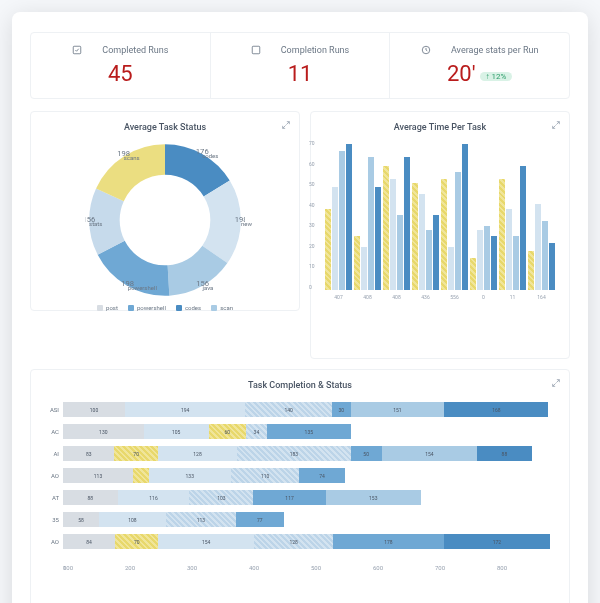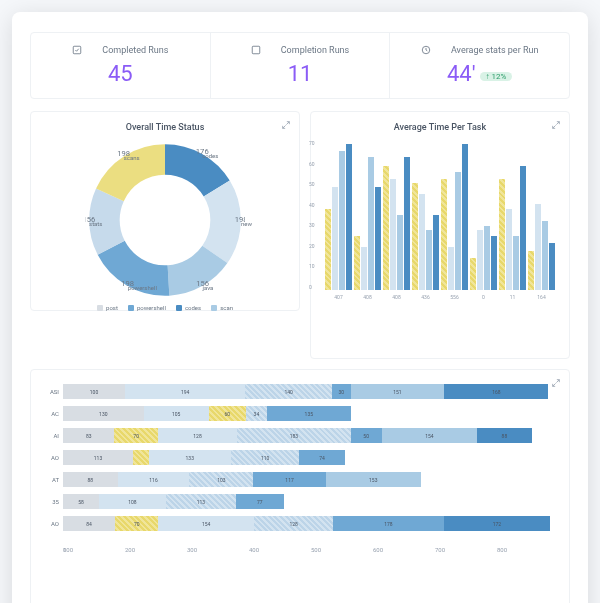--- a/index.html
+++ b/index.html
@@ -6,21 +6,21 @@
 body{background:#f5f7fa;padding:12px;width:600px}
 .page{background:#fff;border-radius:8px;box-shadow:0 4px 24px rgba(0,0,0,0.12);padding:20px 18px;width:576px}
 .hdr{display:flex;align-items:center;gap:6px;margin-bottom:14px}
 .hdr-icon{width:14px;height:14px;color:#6b7785}
 .hdr-title{font-size:10px;font-weight:600;letter-spacing:0.8px;color:#3a4553}
 .kpis{display:flex;border:1px solid #eef1f4;border-radius:4px;margin-bottom:12px}
 .kpi{flex:1;padding:12px 8px;text-align:center;border-right:1px solid #eef1f4}
 .kpi:last-child{border-right:none}
 .kpi-lbl{font-size:9px;color:#6b7785;display:flex;align-items:center;justify-content:center;gap:20px;margin-bottom:6px}
 .kpi-lbl svg{width:10px;height:10px}
-.kpi-val{font-size:22px;font-weight:400;color:#8b5cf6}
+.kpi-val{font-size:22px;font-weight:400;color:#b91c1c}
 .kpi-badge{display:inline-block;background:#d9f2e6;color:#2e9e6b;font-size:8px;padding:0 6px;border-radius:10px;vertical-align:middle}
 .row{display:flex;gap:10px;margin-bottom:10px}
 .card{background:#fff;border:1px solid #eef1f4;border-radius:4px;padding:10px;position:relative}
 .card-hdr{font-size:9px;color:#4a5564;text-align:center;margin-bottom:8px;font-weight:500}
 .expand{position:absolute;top:8px;right:8px;width:10px;height:10px;color:#98a2b0;cursor:pointer}
 .c1{width:270px;height:200px}
 .c2{flex:1;height:248px}
 .c3{width:100%;height:250px}
 .donut-wrap{position:relative;width:160px;height:160px;margin:0 auto}
 .donut{width:160px;height:160px}
@@ -74,29 +74,29 @@
     </div>
     <div class="kpi">
       <div class="kpi-lbl">
         <svg viewBox="0 0 24 24" fill="none" stroke="currentColor" stroke-width="2">
             <circle cx="12" cy="12" r="9"></circle>
             <path d="M12 7v5l3 2"></path>
           </svg>
         <span>Average stats per Run</span>
       </div>
       <div>
-        <span class="kpi-val">44'</span>
+        <span class="kpi-val">20'</span>
         <span class="kpi-badge">↑ 12%</span>
       </div>
     </div>
   </div>
 
   <div class="row">
     <div class="card c1">
-      <div class="card-hdr">Overall Time Status</div>
+      <div class="card-hdr">Average Task Status</div>
       <svg class="expand" viewBox="0 0 24 24" fill="none" stroke="currentColor" stroke-width="2">
           <path d="M14 4h6v6M10 20H4v-6M20 4l-7 7M4 20l7-7"></path>
         </svg>
       <div class="donut-wrap">
         <svg class="donut" viewBox="0 0 42 42">
             <circle cx="21" cy="21" r="15.9" fill="none" stroke-width="8" stroke="#4a8cc2" stroke-dasharray="16.2503380440031 83.65230834015232" stroke-dashoffset="0" transform="rotate(-90 21 21)"></circle>
             <text x="30.781290106543025" y="3.5550476110812035" font-size="2" fill="#6b7785" text-anchor="middle">176</text>
             <circle cx="21" cy="21" r="15.9" fill="none" stroke-width="8" stroke="#d3e3f0" stroke-dasharray="18.281630299503487 81.62101608465193" stroke-dashoffset="-16.2503380440031" transform="rotate(-90 21 21)"></circle>
             <text x="40.99317181107027" y="21.522571462122713" font-size="2" fill="#6b7785" text-anchor="middle">198</text>
             <circle cx="21" cy="21" r="15.9" fill="none" stroke-width="8" stroke="#a9cbe4" stroke-dasharray="14.403708720820928 85.49893766333449" stroke-dashoffset="-34.53196834350659" transform="rotate(-90 21 21)"></circle>
@@ -201,20 +201,21 @@
           <span>436</span>
           <span>556</span>
           <span>0</span>
           <span>11</span>
           <span>164</span>
         </div>
     </div>
   </div>
 
   <div class="card c3">
+    <div class="card-hdr">Task Completion &amp; Status</div>
     <svg class="expand" viewBox="0 0 24 24" fill="none" stroke="currentColor" stroke-width="2">
         <path d="M14 4h6v6M10 20H4v-6M20 4l-7 7M4 20l7-7"></path>
       </svg>
     <div class="hrows">
         <div class="hrow">
           <div class="hrow-lbl">ASI</div>
           <div class="stack">
             <div class="seg" style="width: 12.5%; background: rgb(216, 221, 227);">100</div>
             <div class="seg" style="width: 24.25%; background: rgb(211, 227, 240);">194</div>
             <div class="seg lblue-h" style="width: 17.5%;">140</div>

